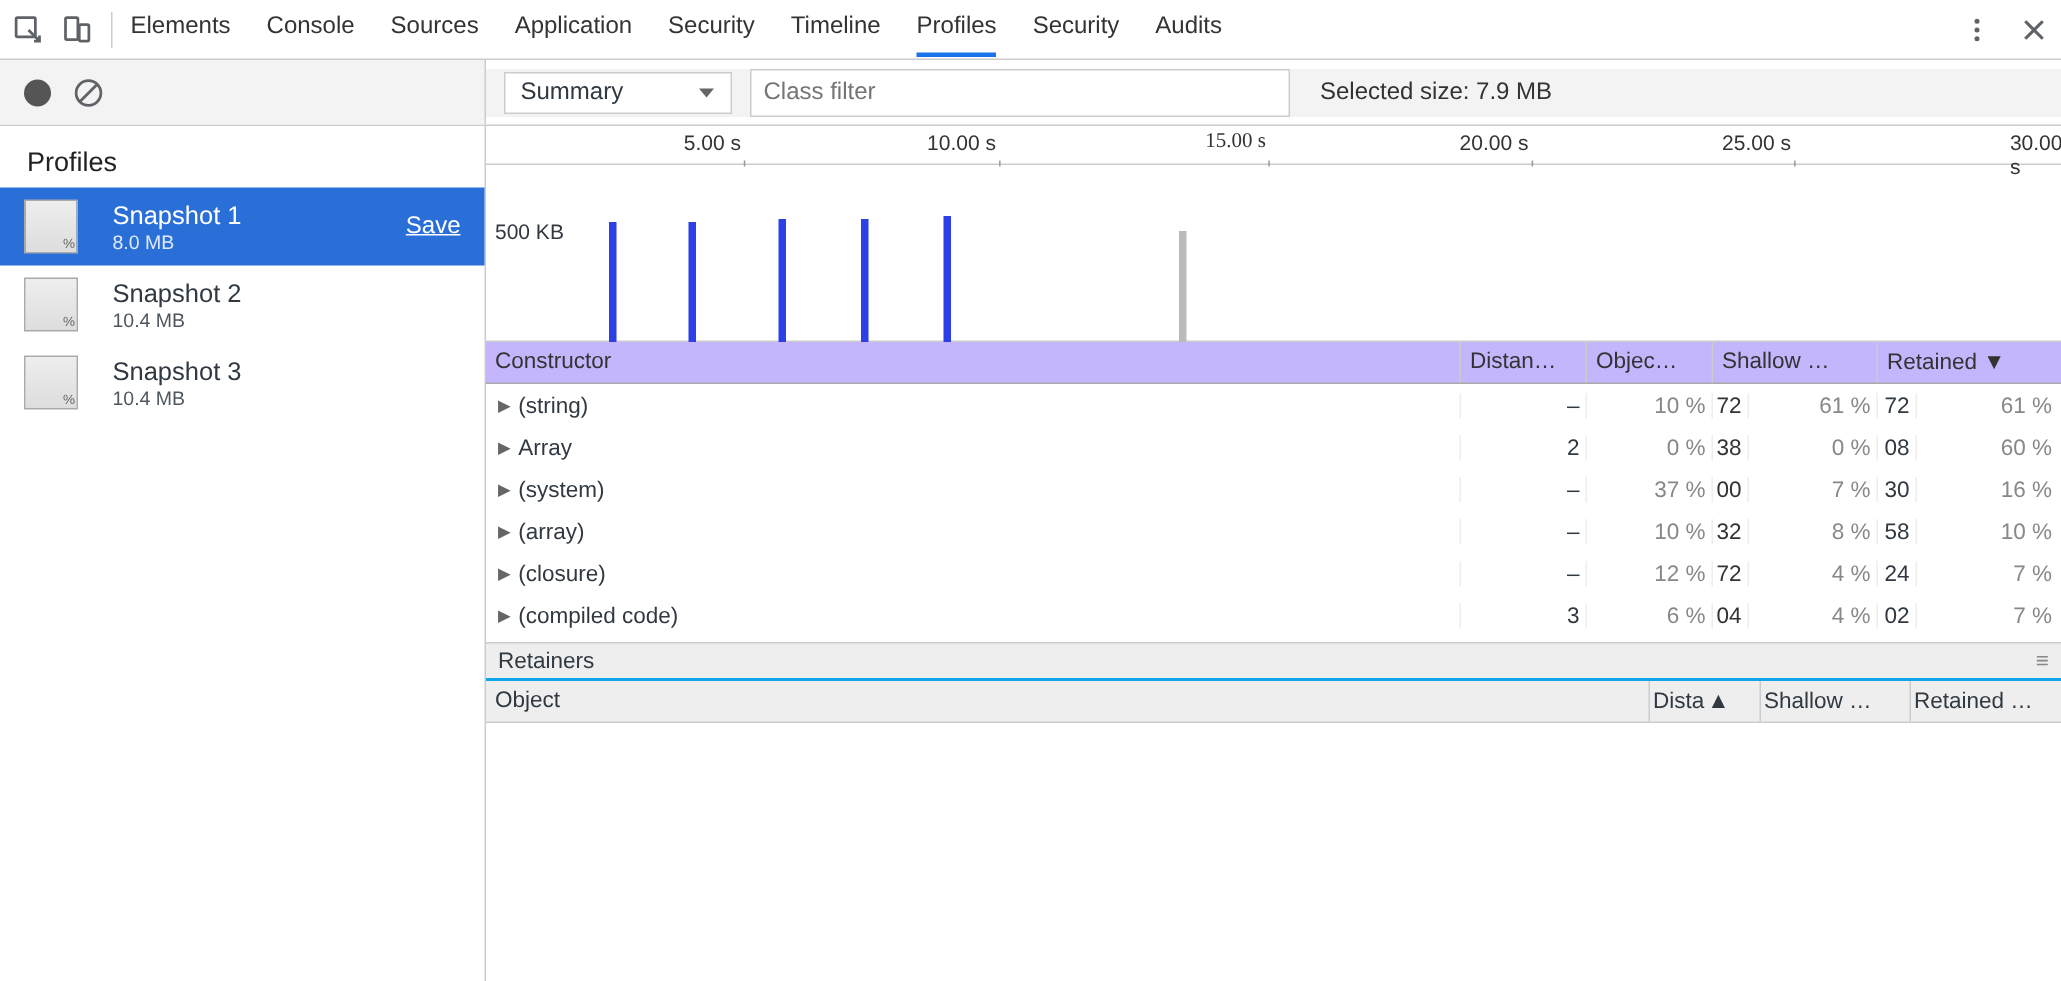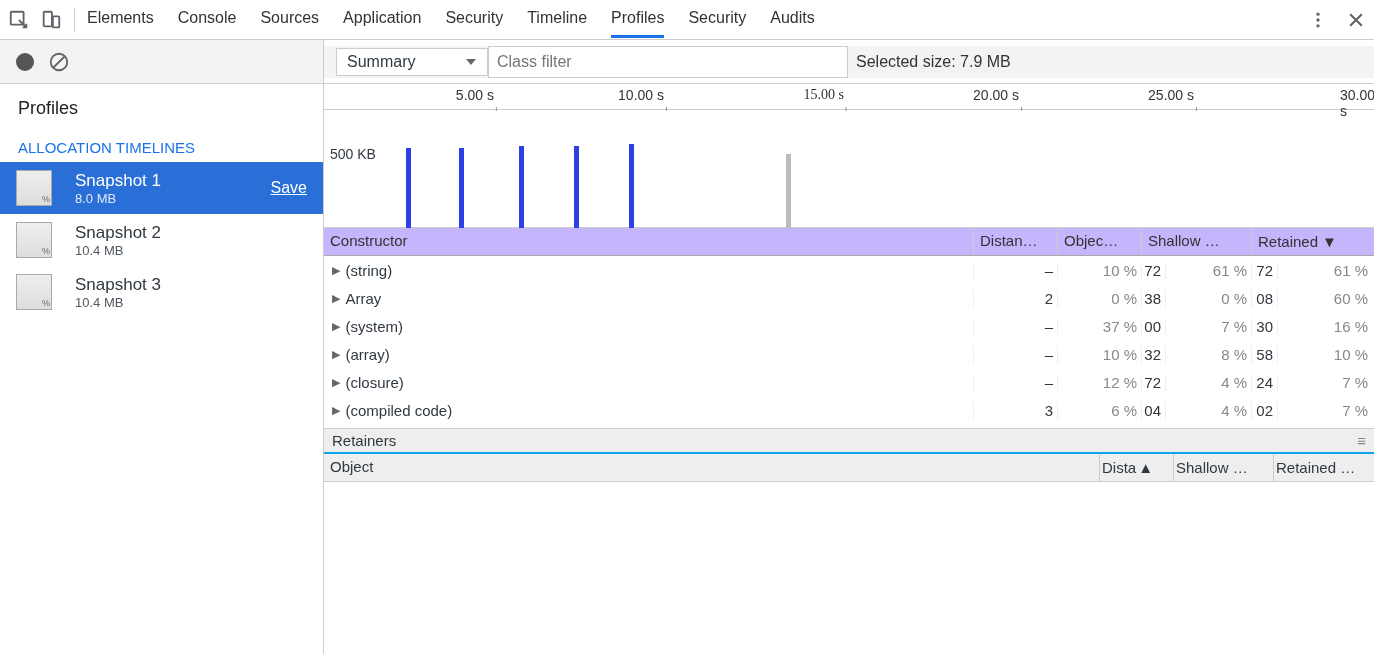--- a/index.html
+++ b/index.html
@@ -7,21 +7,21 @@
 .topbar { height:40px; display:flex; align-items:center; border-bottom:1px solid #ccc; padding:0 8px; }
 .topbar .grp { display:flex; align-items:center; gap:10px; }
 .topbar .div { width:1px; height:24px; background:#ccc; margin:0 12px; }
 .tabs { display:flex; align-items:center; gap:24px; font-size:16px; color:#333; }
 .tab { cursor:pointer; padding:8px 0; border-bottom:3px solid transparent; }
 .tab.active { border-bottom-color:#1a73e8; color:#333; }
 .top-right { margin-left:auto; display:flex; gap:18px; align-items:center; color:#5f6368; }
 .ico { display:inline-flex; align-items:center; justify-content:center; }
 .toolbar2 { height:44px; display:flex; align-items:center; border-bottom:1px solid #ccc; }
 .left-tb { width:324px; height:100%; display:flex; align-items:center; gap:14px; padding-left:16px; background:#f3f3f3; border-right:1px solid #ccc; }
-.right-tb { flex:1; display:flex; align-items:center; gap:0; padding-left:12px; background:#f3f3f3; }
+.right-tb { flex:1; display:flex; align-items:center; gap:12px; padding-left:12px; background:#f3f3f3; }
 .dot { width:18px; height:18px; border-radius:50%; background:#555; }
 .summary { display:flex; align-items:center; gap:8px; padding:4px 10px; border:1px solid #ccc; background:#fff; cursor:pointer; font-size:16px; width:152px; justify-content:space-between;}
 .filter { width:360px; height:32px; border:1px solid #ccc; font-size:16px; padding:2px 8px; color:#999; background:#fff; }
 .selected { font-size:16px; color:#333; margin-left:8px; }
 .main { display:flex; height:570px; }
 .sidebar { width:324px; border-right:1px solid #ccc; background:#fff; }
 .sb-title { font-size:18px; color:#222; padding:14px 18px 6px; }
 .sb-section { font-size:15px; color:#1a73e8; padding:14px 18px 6px; }
 .snap { display:flex; align-items:center; gap:23px; padding:8px 16px; cursor:pointer; }
 .snap.active { background:#2a6fd8; color:#fff; }
@@ -124,21 +124,20 @@
         </span>
     </div>
     <input class="filter" placeholder="Class filter" style="">
     <span class="selected">Selected size: 7.9 MB</span>
   </div>
 </div>
 
 <div class="main">
   <div class="sidebar">
     <div class="sb-title">Profiles</div>
-    <div class="sb-section">ALLOCATION TIMELINES</div>
     <div id="snaps">
         <div class="snap active">
           <div class="thumb"></div>
           <div>
             <div class="name">Snapshot 1</div>
             <div class="size">8.0 MB</div>
           </div>
           <span class="save">Save</span>
         </div>
         <div class="snap">

